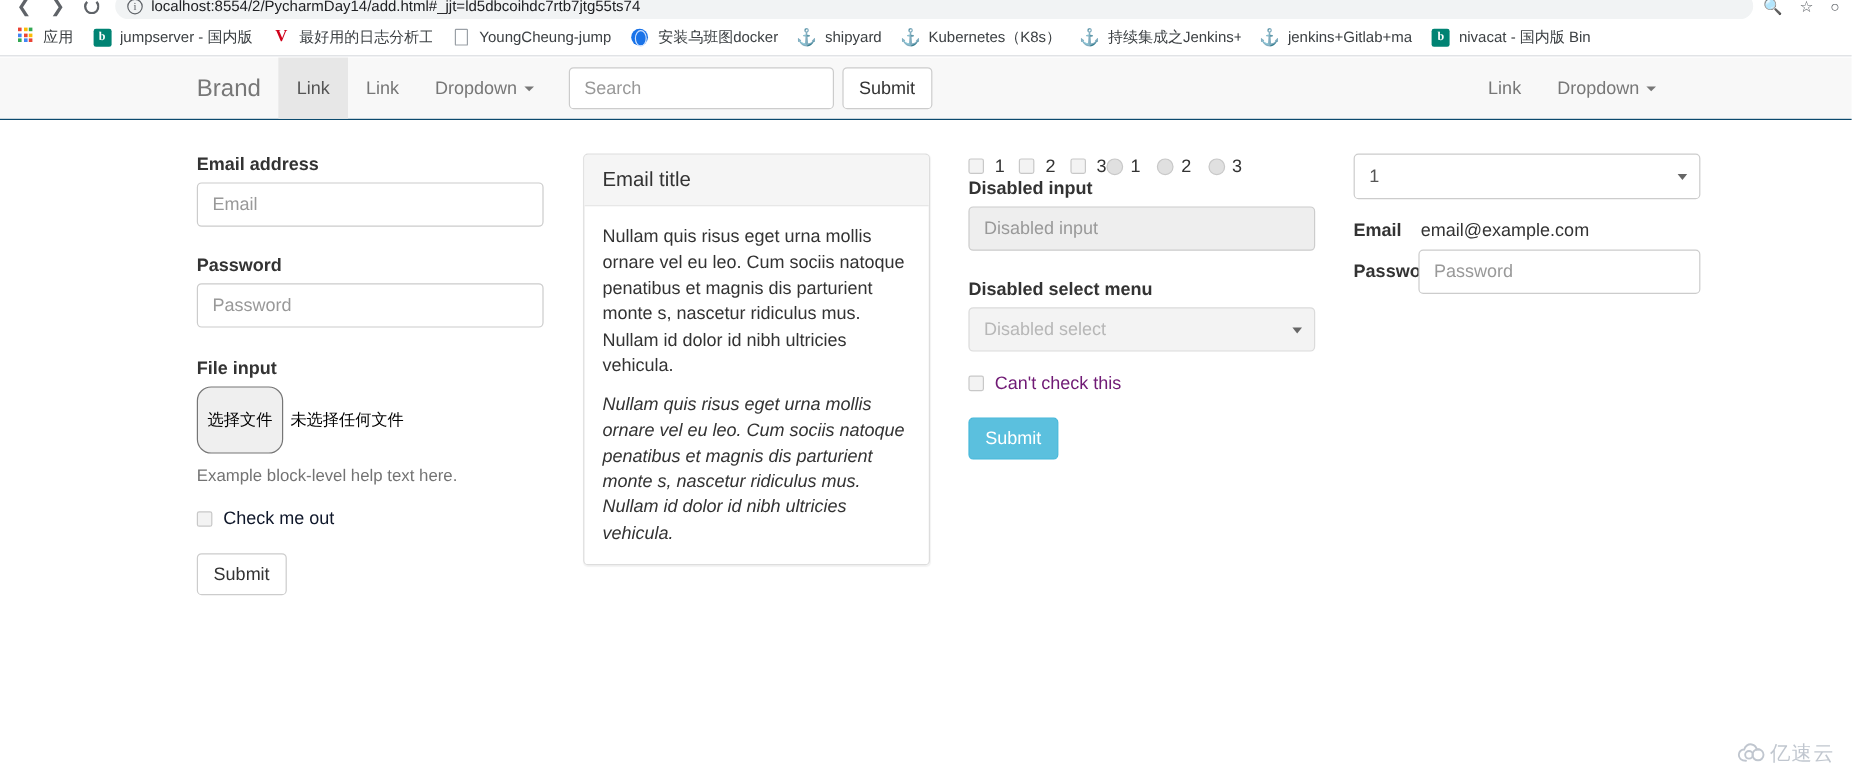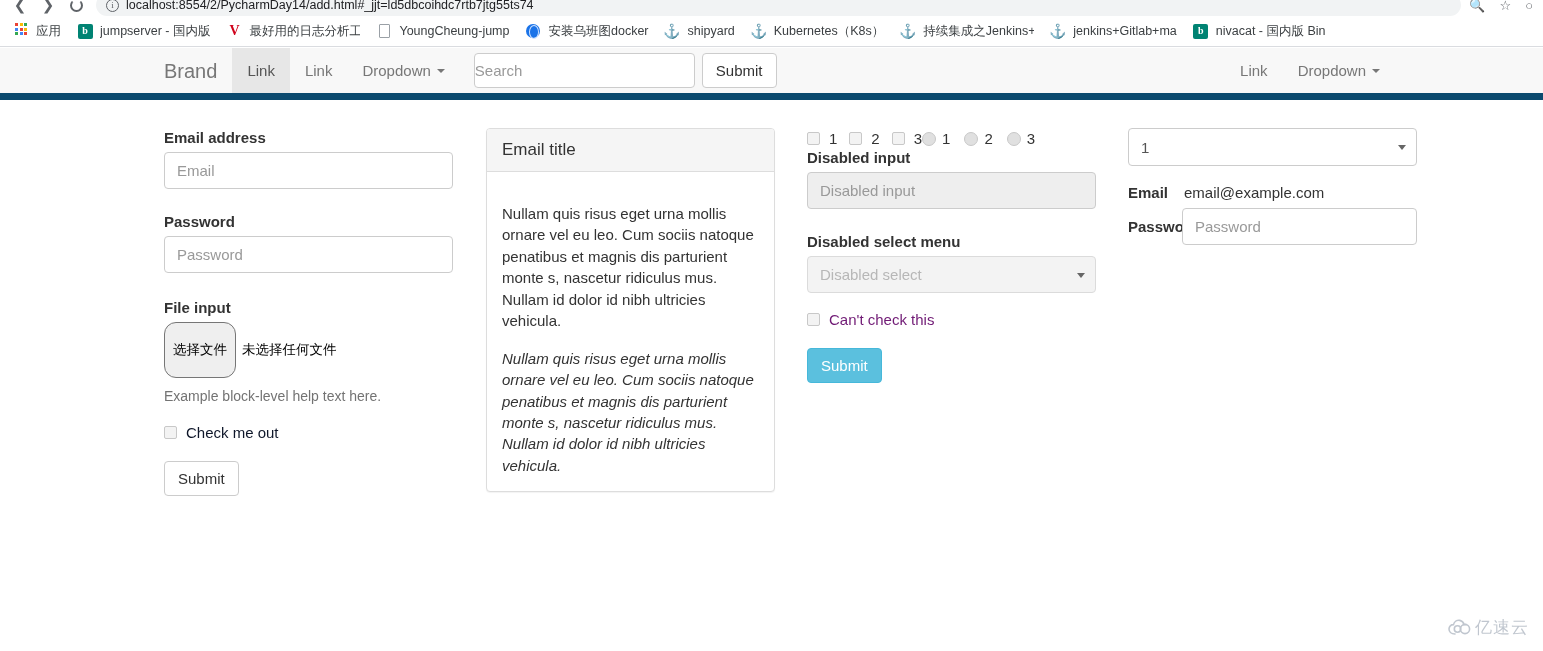--- a/index.html
+++ b/index.html
@@ -113,21 +113,21 @@
     position: absolute; top: 48px; left: 0;
     width: 1543px; height: 603px;
     background: #ffffff;
   }
 
   
   .navbar {
     position: relative;
     height: 52px; width: 1543px;
     background: #f8f8f8;
-    border-bottom: 7px solid #0c4a6e;
+    border-bottom: 1px solid #0c4a6e;
     display: flex; align-items: stretch;
   }
   .nav-inner {
     width: 100%; display: flex; align-items: stretch;
     padding-left: 149px; padding-right: 148px;
   }
   .navbar-brand {
     display: flex; align-items: center;
     padding: 0 15px; font-size: 20px; color: #777; line-height: 1;
   }
@@ -143,21 +143,21 @@
     border-right: 4px solid transparent;
     border-top: 4px solid #777;
   }
   .navbar-form {
     display: flex; align-items: center; gap: 7px;
     margin-left: 14px;
   }
   .nav-search {
     width: 221px; height: 35px;
     border: 1px solid #ccc; border-radius: 4px;
-    padding: 0 0; font-size: 15px; color: #555;
+    padding: 0 12px; font-size: 15px; color: #555;
     background: #fff; font-family: "Liberation Sans", sans-serif;
   }
   .nav-search::placeholder { color: #999; }
   .btn-default {
     height: 35px; padding: 0 13px;
     background: #fff; border: 1px solid #ccc; border-radius: 4px;
     font-size: 15px; color: #333; cursor: pointer;
     font-family: "Liberation Sans", sans-serif;
   }
   .nav-right { margin-left: auto; display: flex; align-items: stretch; }
@@ -216,21 +216,21 @@
     box-shadow: 0 1px 1px rgba(0,0,0,.05);
     width: 289px;
   }
   .panel-heading {
     background: #f5f5f5; border-bottom: 1px solid #ddd;
     padding: 11px 15px; border-radius: 3px 3px 0 0;
   }
   .panel-title { margin: 0; font-size: 17px; color: #333; font-weight: normal; }
   .panel-body { padding: 15px; }
   .panel-body p {
-    margin: 16px 0 11px 0; font-size: 15px; line-height: 1.43; color: #333;
+    margin: 0 0 11px 0; font-size: 15px; line-height: 1.43; color: #333;
   }
   .panel-body p.em { font-style: italic; margin-bottom: 0; }
 
   
   .inline-checks { display: flex; align-items: center; }
   .inline-checks .grp { display: flex; align-items: center; margin-right: 12px; }
   .inline-checks .grp:last-child { margin-right: 0; }
   .inline-checks .grp.radio-grp { margin-right: 14px; }
   .inline-checks .ck-txt { font-size: 15px; color: #333; }
 

